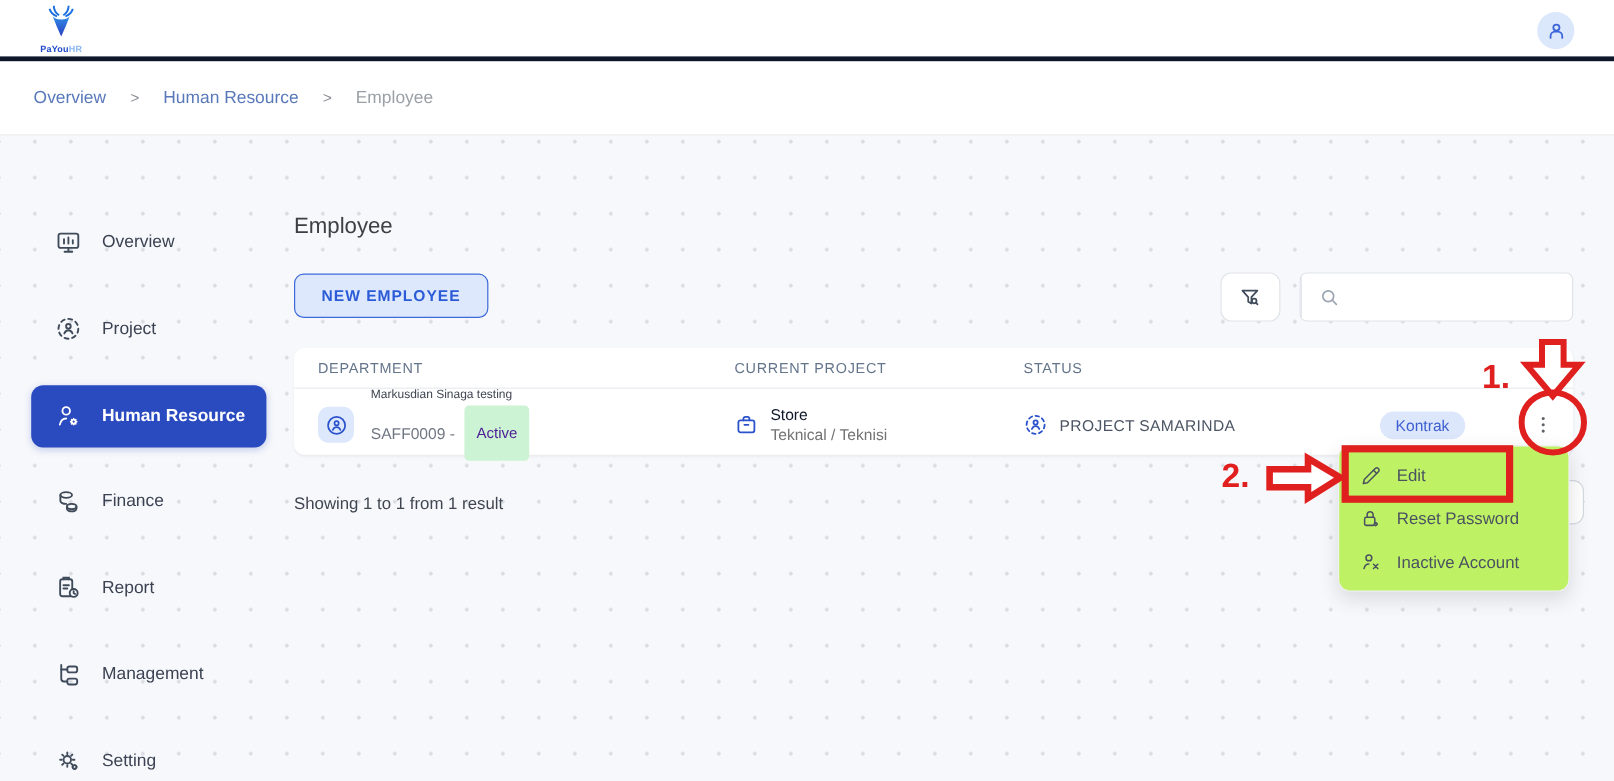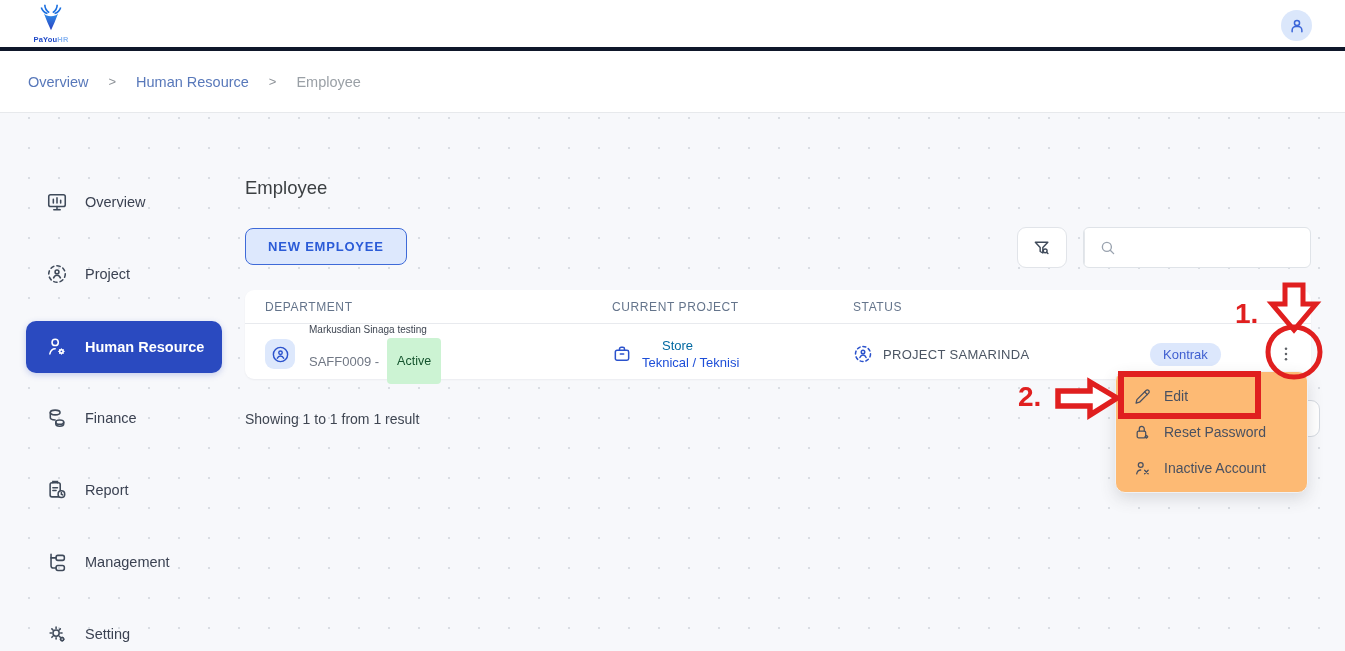--- a/index.html
+++ b/index.html
@@ -46,36 +46,36 @@
   
   .table-card { position:absolute; left:245px; top:290px; width:1066px; height:89px; background:#fff; border-radius:9px; box-shadow:0 1px 2px rgba(16,24,40,.05); z-index:1; }
   .t-grid { display:grid; grid-template-columns:347px 241px 297px 115px 1fr; padding-left:20px; align-items:center; }
   .t-head { height:34px; border-bottom:1px solid #e8eaee; }
   .t-head .th { font-size:12px; color:#64748b; letter-spacing:.6px; }
   .t-row { height:55px; }
   .cell-name { display:flex; align-items:center; gap:14px; }
   .avatar-chip { width:30px; height:30px; border-radius:9px; background:#dde8fc; display:flex; align-items:center; justify-content:center; color:#2b52cc; }
   .nm1 { font-size:10px; color:#3f4652; }
   .nm2 { font-size:13px; color:#707784; margin-top:3px; display:flex; align-items:center; gap:8px; }
-  .badge-active { background:#ccf3d3; color:#14532d; font-size:12.5px; border-radius:4px; padding:16px 10px; }
+  .badge-active { background:#ccf3d3; color:#4c1d95; font-size:12.5px; border-radius:4px; padding:16px 10px; }
   .cell-dept { display:flex; gap:10px; align-items:center; color:#2b52cc; }
-  .dept-lines .d1 { font-size:13px; color:#0369a1;margin-left:20px; }
-  .dept-lines .d2 { font-size:13px; color:#1d4ed8; margin-top:2px; }
+  .dept-lines .d1 { font-size:13px; color:#0f172a; }
+  .dept-lines .d2 { font-size:13px; color:#737373; margin-top:2px; }
   .cell-proj { display:flex; gap:10px; align-items:center; color:#2b52cc; }
   .proj-label { font-size:13px; color:#4b5563; letter-spacing:.3px; }
   .badge-kontrak { display:inline-block; background:#dce7fc; color:#3f5fd0; font-size:13px; border-radius:12px; padding:4px 13px; }
   .kebab-btn { width:34px; height:34px; border-radius:50%; display:flex; align-items:center; justify-content:center; color:#5f6368; cursor:pointer; margin-left:4px; }
 
   .summary-text { position:absolute; left:245px; top:411px; font-size:14px; color:#3f4652; }
 
   
   .peek-btn { position:absolute; left:1283px; top:400px; width:37px; height:37px; background:#fff; border:1.5px solid #d5dae1; border-radius:9px; z-index:2; }
 
   
-  .ctx-menu { position:absolute; left:1115px; top:371px; width:193px; background:#fdba74; border:1px solid #f0f1f3; border-radius:10px; box-shadow:0 6px 16px rgba(60,64,67,.16); padding:6px 0; z-index:3; }
+  .ctx-menu { position:absolute; left:1115px; top:371px; width:193px; background:#bef264; border:1px solid #f0f1f3; border-radius:10px; box-shadow:0 6px 16px rgba(60,64,67,.16); padding:6px 0; z-index:3; }
   .ctx-item { height:36px; display:flex; align-items:center; gap:13px; padding:0 17px; font-size:14px; color:#4a5160; cursor:pointer; }
   .ctx-item .ci-icon { width:18px; height:18px; display:flex; align-items:center; justify-content:center; color:#4a5160; }
 
   
   .annot { position:absolute; left:0; top:0; width:1345px; height:651px; z-index:10; pointer-events:none; }
 </style>
 </head>
 <body>
 
 <div class="topbar">

